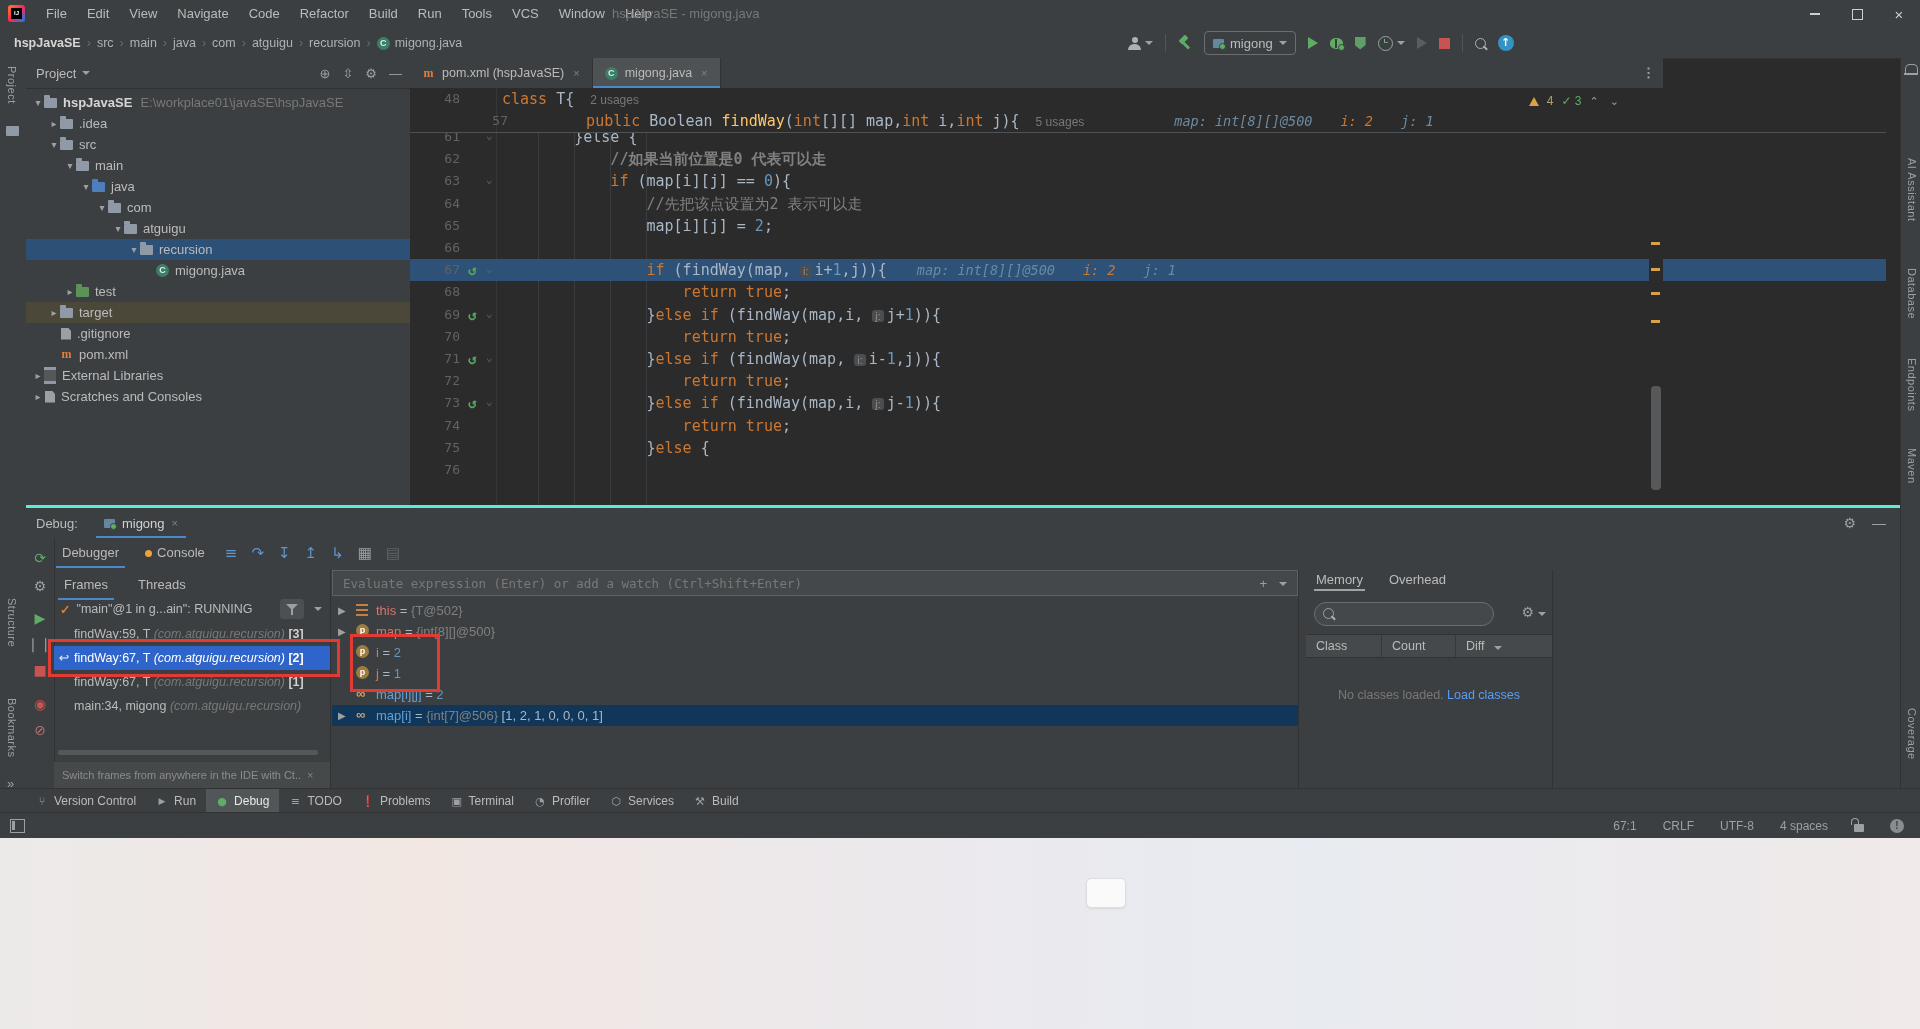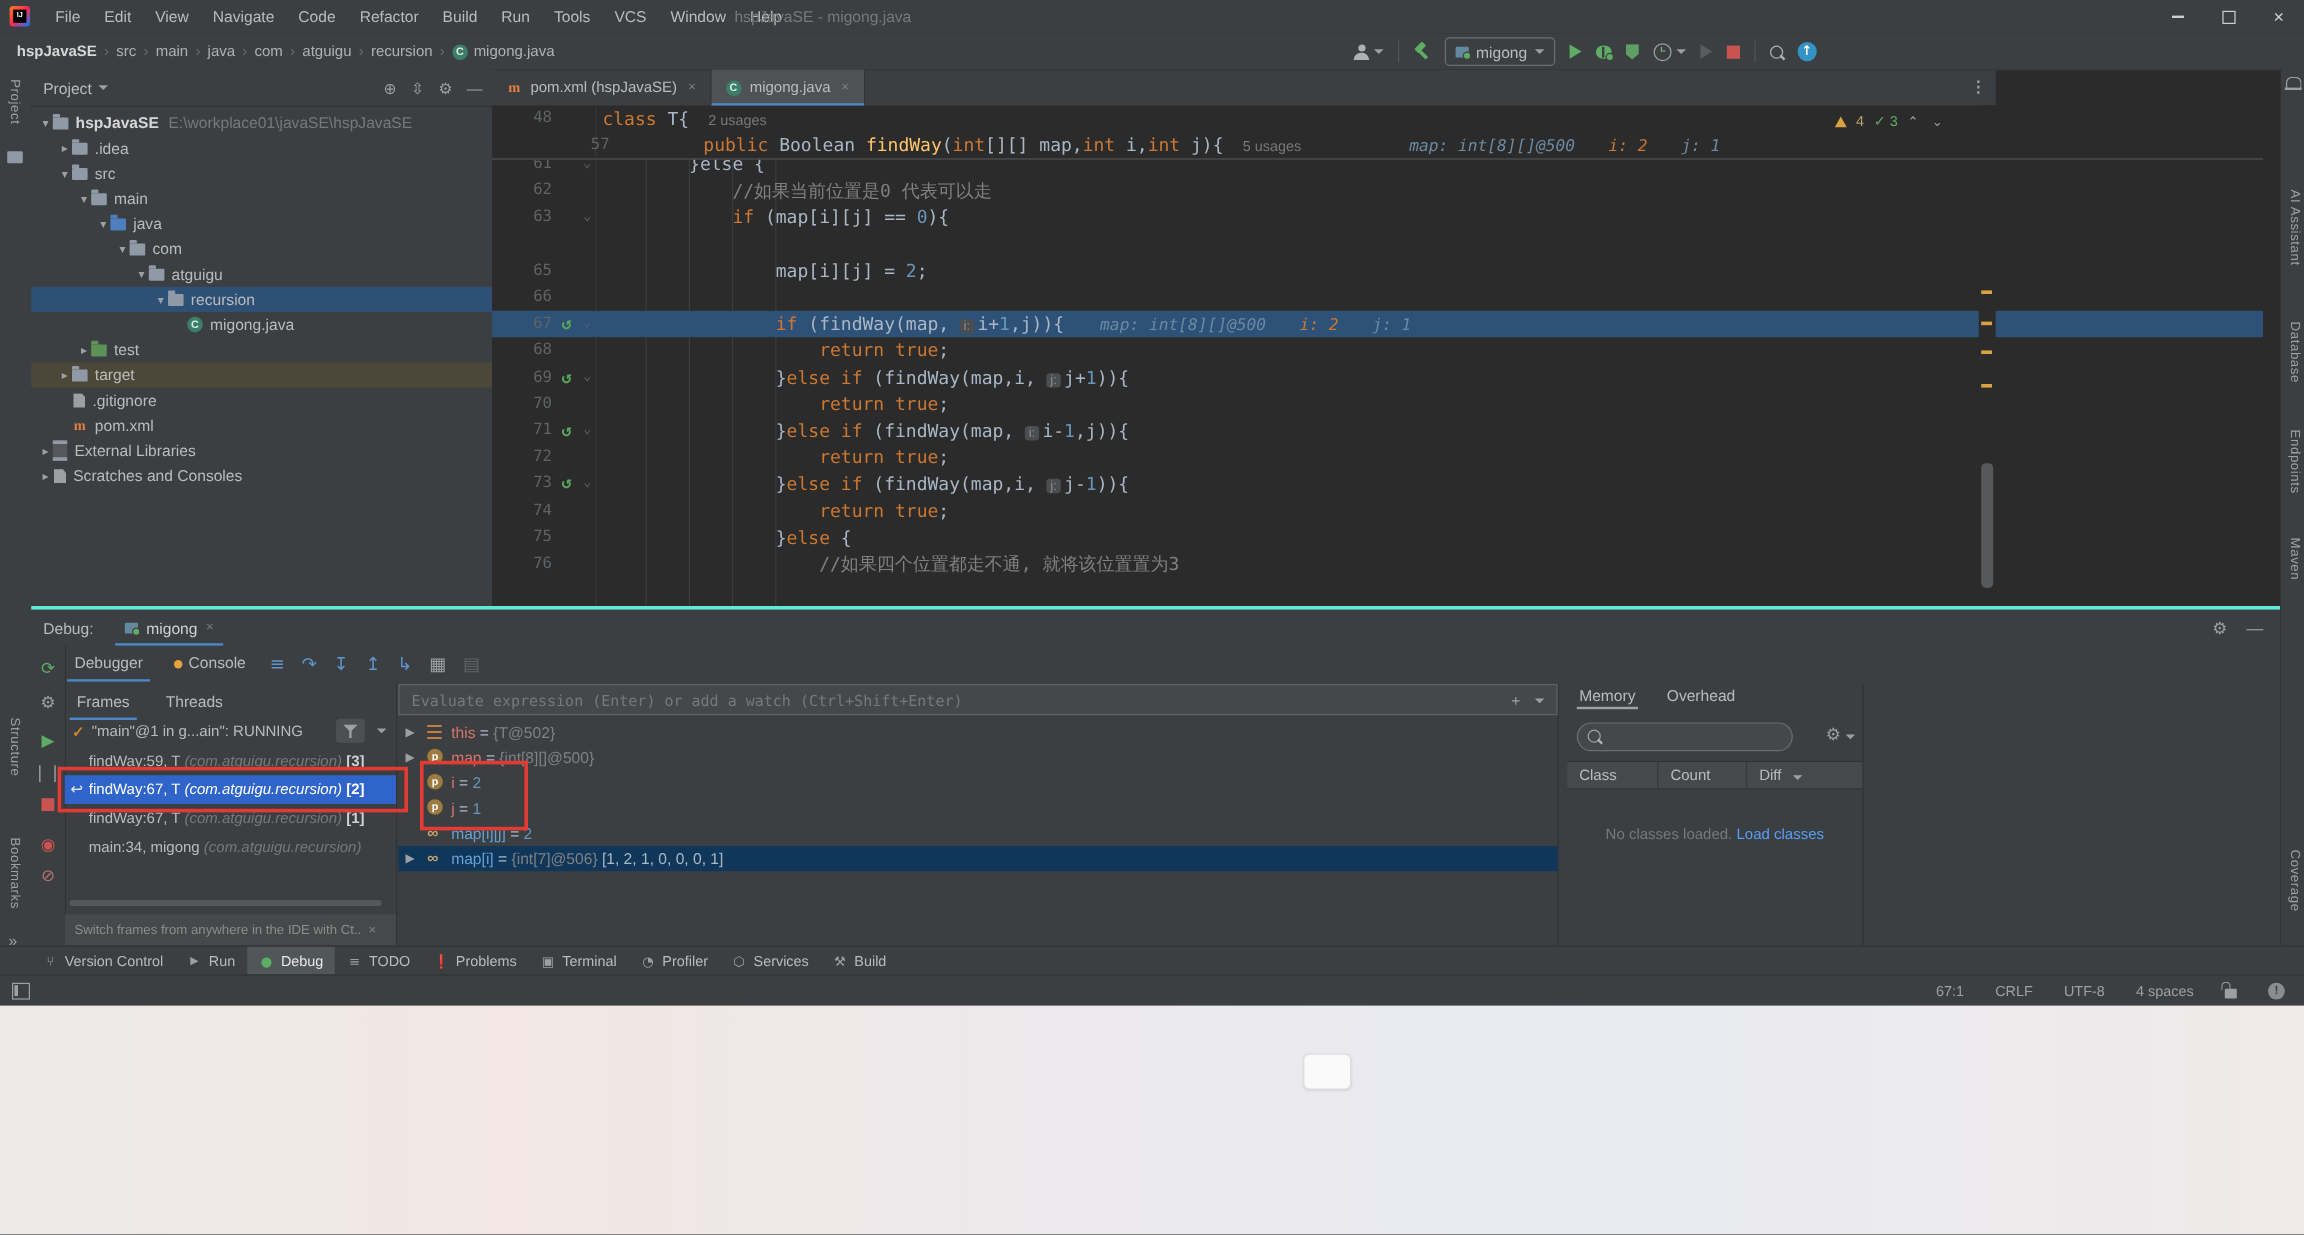--- a/index.html
+++ b/index.html
@@ -408,26 +408,30 @@
         <div class="iguide" style="left:164px"></div>
         <div class="iguide" style="left:200px"></div>
         <div class="iguide" style="left:236px"></div>
       <div class="cl" style="top: -6px;">
             <span class="ln">61</span>
             <span class="fold">⌄</span>
             <span class="code" style="padding-left: 8ch;"><span class="tk-pl">}else {</span></span>
           </div>
           <div class="cl" style="top: 16.2px;">
             <span class="ln">62</span>
-            <span class="code" style="padding-left: 12ch;"><span class="tk-cm">//如果当前位置是0 代表可以走</span></span>
+            <span class="code" style="padding-left: 12ch; font-weight: bold;"><span class="tk-cm">//如果当前位置是0 代表可以走</span></span>
           </div>
           <div class="cl" style="top: 38.4px;">
             <span class="ln">63</span>
             <span class="fold">⌄</span>
             <span class="code" style="padding-left: 12ch;"><span class="tk-kw">if</span><span class="tk-pl"> (map[i][j] == </span><span class="tk-num">0</span><span class="tk-pl">){</span></span>
+          </div>
+          <div class="cl" style="top: 60.6px;">
+            <span class="ln">64</span>
+            <span class="code" style="padding-left: 16ch;"><span class="tk-cm">//先把该点设置为2 表示可以走</span></span>
           </div>
           <div class="cl" style="top: 82.8px;">
             <span class="ln">65</span>
             <span class="code" style="padding-left: 16ch;"><span class="tk-pl">map[i][j] = </span><span class="tk-num">2</span><span class="tk-pl">;</span></span>
           </div>
           <div class="cl" style="top: 105px;">
             <span class="ln">66</span>
           </div>
           <div class="cl cur" style="top: 127.2px;">
             <span class="ln">67</span>
@@ -468,21 +472,20 @@
           <div class="cl" style="top: 282.6px;">
             <span class="ln">74</span>
             <span class="code" style="padding-left: 20ch;"><span class="tk-kw">return true</span><span class="tk-pl">;</span></span>
           </div>
           <div class="cl" style="top: 304.8px;">
             <span class="ln">75</span>
             <span class="code" style="padding-left: 16ch;"><span class="tk-pl">}</span><span class="tk-kw">else</span><span class="tk-pl"> {</span></span>
           </div>
           <div class="cl" style="top: 327px;">
             <span class="ln">76</span>
-            <span class="code" style="padding-left: 20ch;"><span class="tk-cm">//如果四个位置都走不通, 就将该位置置为3</span></span>
           </div>
         </div>
       <div id="sticky">
         <div class="gutter-line"></div>
       <div class="cl" style="top: 0px;">
             <span class="ln">48</span>
             <span class="code" style="padding-left: 0ch;"><span class="tk-kw">class</span><span class="tk-pl"> T{</span><span class="usages">2 usages</span></span>
           </div>
           <div class="cl" style="top: 22px; margin-left: 48px;">
             <span class="ln">57</span>

